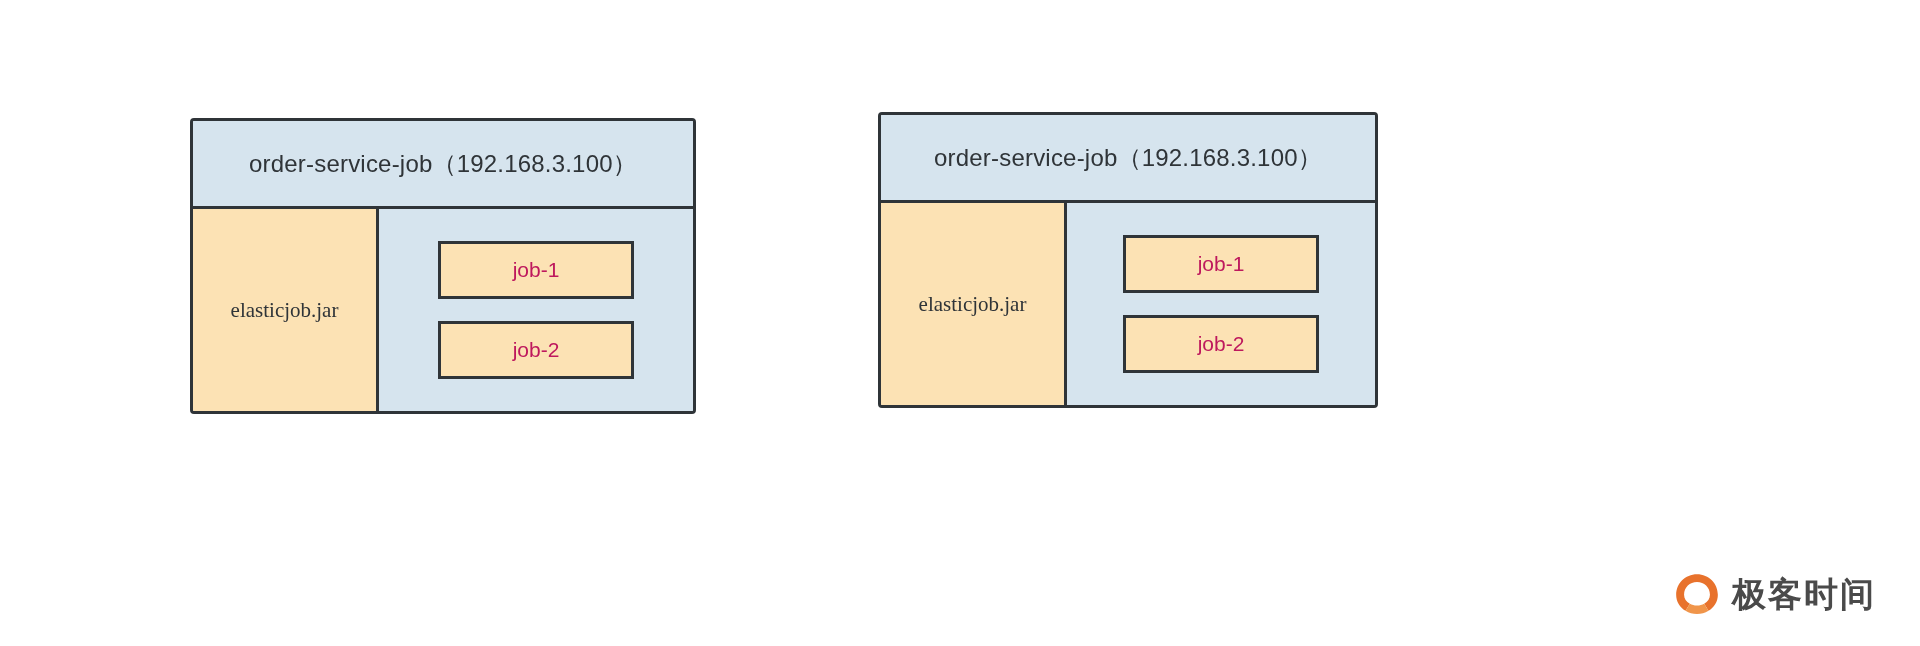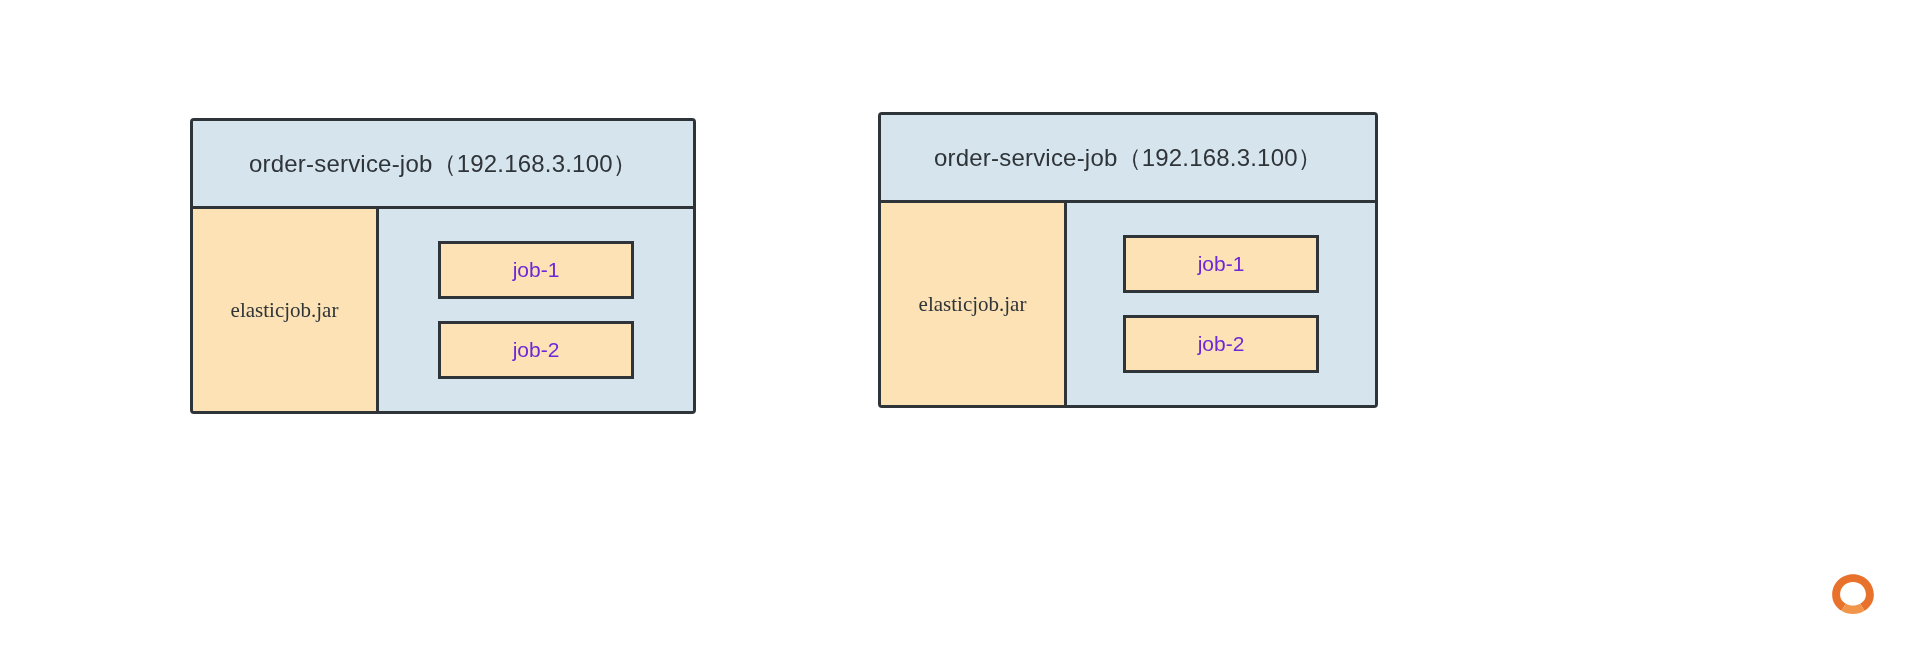--- a/index.html
+++ b/index.html
@@ -62,21 +62,21 @@
     justify-content:center;
     gap:22px;
   }
   .job-box{
     background:#fce2b4;
     border:3px solid #2f3438;
     box-sizing:border-box;
     display:flex;
     align-items:center;
     justify-content:center;
-    color:#6d28d9;
+    color:#be185d;
     white-space:nowrap;
   }
 
   
   #node-left{ left:190px; top:118px; width:506px; height:296px; }
   #node-left .node-header{ height:88px; font-size:24px; }
   #node-left .jar-cell{ width:186px; font-size:21px; }
   #node-left .job-box{ width:196px; height:58px; font-size:21px; }
 
   
@@ -136,15 +136,16 @@
 
   <div class="logo">
     <svg class="logo-mark" viewBox="0 0 64 64">
       <path d="M32 3 C15.5 3 3 16 3 31.5 C3 41 8 49 16 54 L22 44 C17 41 14 37 14 31.5
                C14 21.5 22 14 32 14 C42 14 50 21.5 50 31.5 C50 37 47 41 42 44 L48 54
                C56 49 61 41 61 31.5 C61 16 48.5 3 32 3 Z" fill="#e8722c"></path>
       <path d="M16 54 C21 57 26 58.5 32 58.5 C38 58.5 43 57 48 54 L42 44
                C39 45.5 36 46.5 32 46.5 C28 46.5 25 45.5 22 44 Z" fill="#f0954a"></path>
       <path d="M34.5 20 L27 25.5 L27 29.5 L31.5 26.6 L31.5 45 L36.5 45 L36.5 20 Z" fill="#ffffff"></path>
     </svg>
+    <span class="logo-text">极客时间</span>
   </div>
 
 </div>
 
 </body></html>

